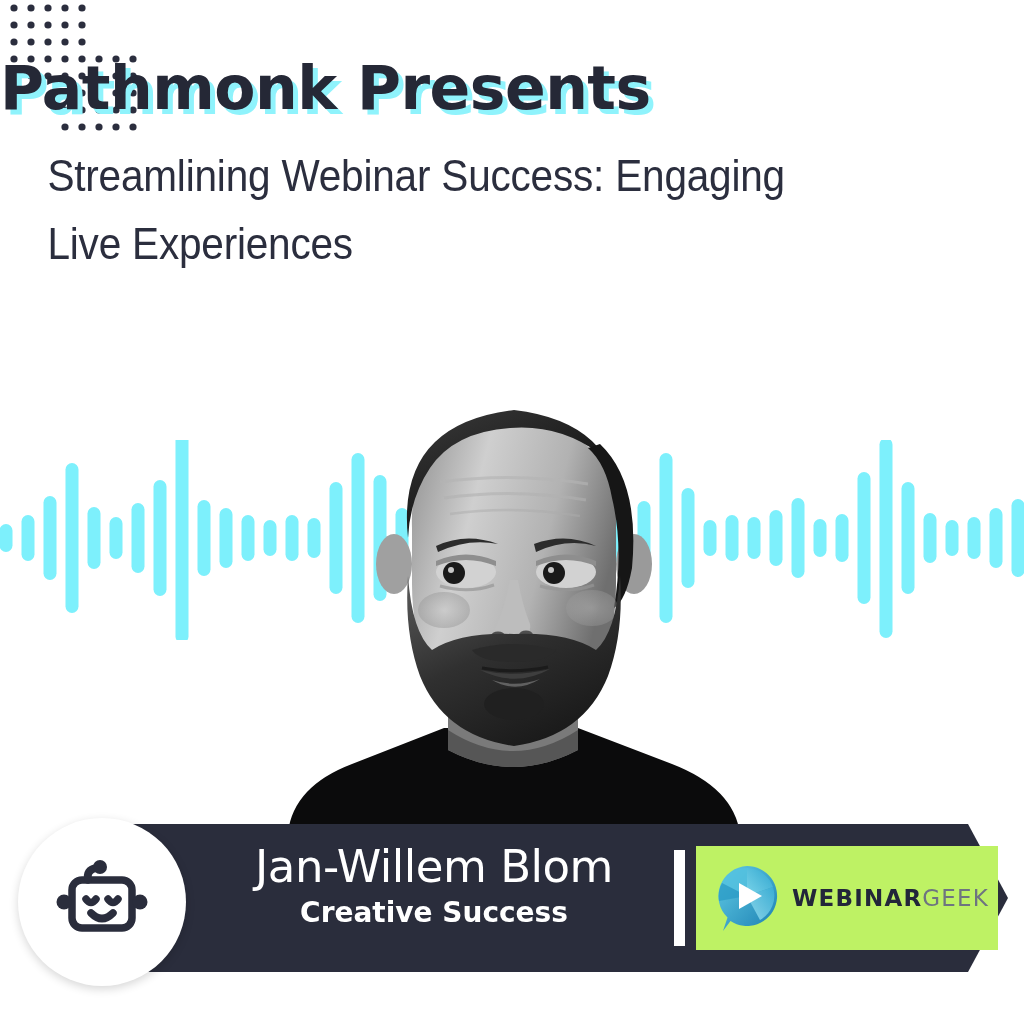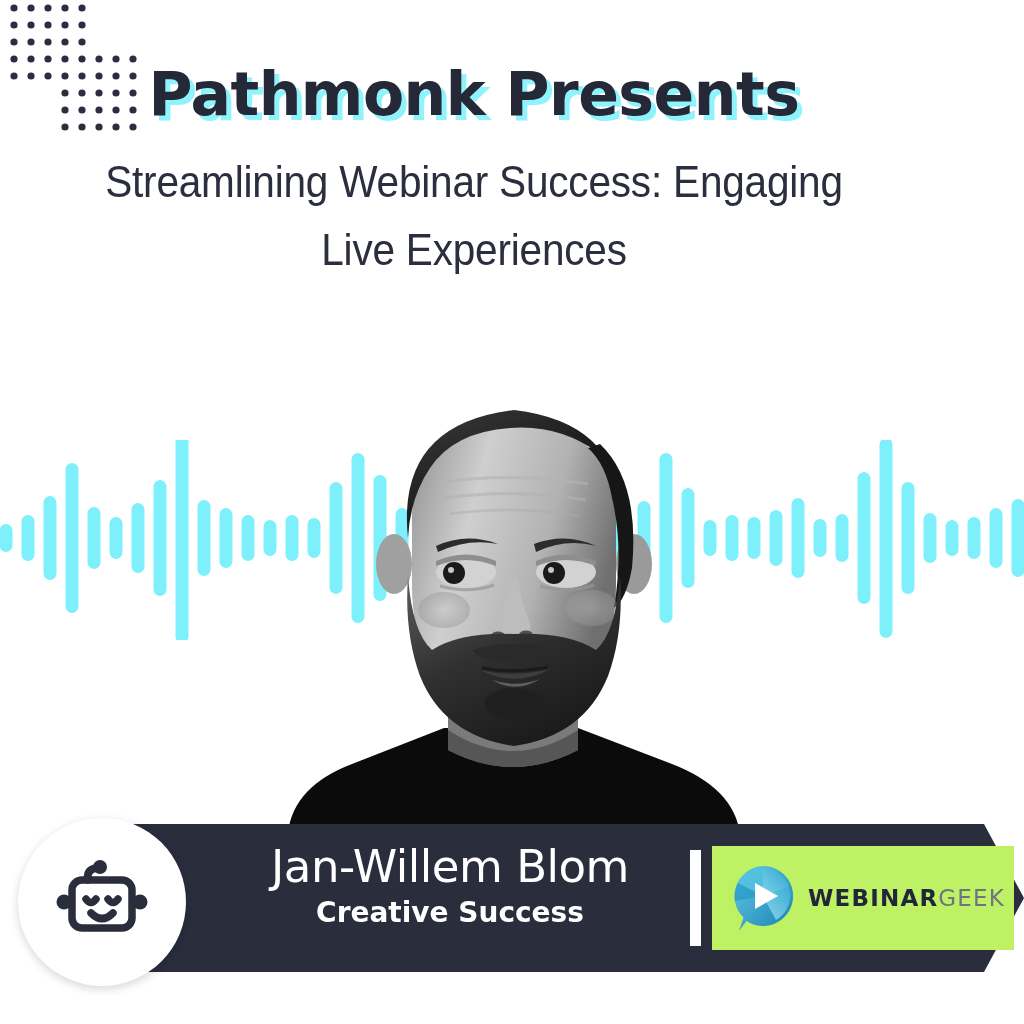--- a/index.html
+++ b/index.html
@@ -22,23 +22,22 @@
     left: 8px;
     top: 2px;
     width: 140px;
     height: 140px;
   }
 
   
   #headline-block {
     position: absolute;
     left: 0;
-    top: 17px;
+    top: 11px;
     width: 948px;
-    text-align: center;
   }
   #brand-title {
     margin: 0;
     padding-top: 46px;
     font-family: "DejaVu Sans", sans-serif;
     font-size: 60px;
     font-weight: 700;
     letter-spacing: -0.5px;
     color: #252836;
     text-shadow: 5px 5px 0 #8FF3FC;
@@ -71,21 +70,21 @@
     position: absolute;
     left: 248px;
     top: 332px;
     width: 530px;
     height: 560px;
   }
 
   
   #speaker-banner {
     position: absolute;
-    left: 100px;
+    left: 84px;
     top: 824px;
     width: 924px;
     height: 148px;
   }
   #banner-plate {
     position: absolute;
     left: 0;
     top: 0;
     width: 924px;
     height: 148px;

